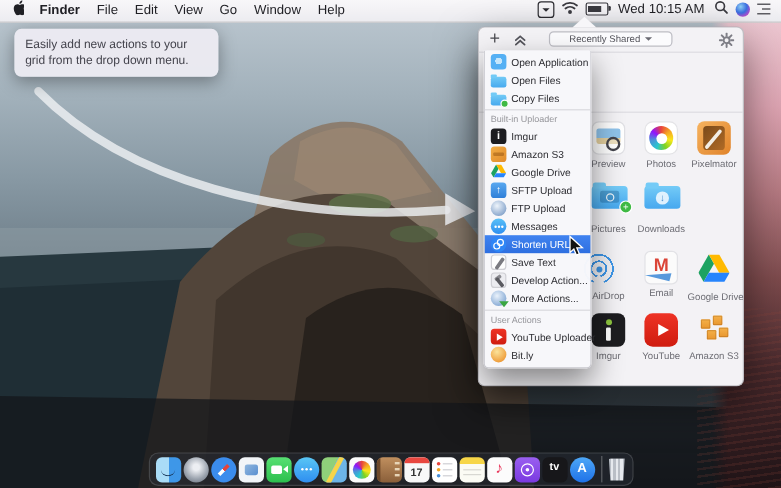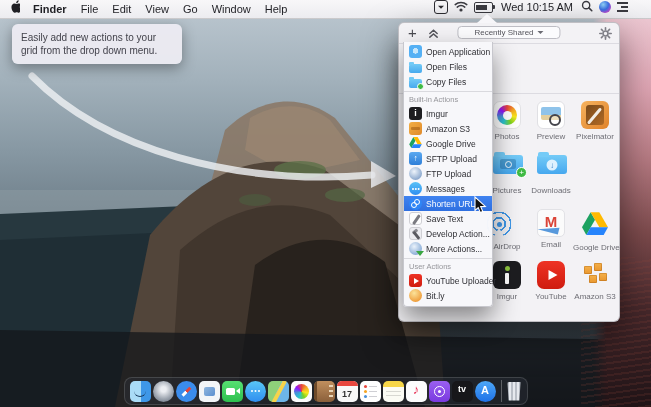--- a/index.html
+++ b/index.html
@@ -12,21 +12,21 @@
     background:linear-gradient(180deg,#ecc7d1 0,#dda4b2 70px,#b57a82 140px,#7c4a4c 215px,#46282b 290px,#1f1316 100%);
     -webkit-mask-image:linear-gradient(90deg,transparent,#000 14px);mask-image:linear-gradient(90deg,transparent,#000 14px)}
   .wood{position:absolute;right:0;bottom:0;width:70px;height:150px;z-index:1;opacity:.5;
     background:repeating-linear-gradient(172deg,rgba(150,70,58,.35) 0 2px,rgba(0,0,0,0) 2px 6px)}
   
   .menubar{position:absolute;left:0;top:0;width:651px;height:18px;z-index:40;display:flex;align-items:flex-start;
     background:linear-gradient(#f8f7f9,#ececf0);border-bottom:1px solid rgba(0,0,0,.18);font-size:11px;color:#1f1f24}
   .menubar .apple{margin:0 6px 0 9px;display:flex}
   .mitem{padding:0 7px;line-height:18px}
   .mitem.bold{font-weight:bold}
-  .mb-right{margin-left:auto;display:flex;align-items:center;gap:6px;padding-right:21px}
+  .mb-right{margin-left:auto;display:flex;align-items:center;gap:6px;padding-right:7px}
   .dz-mb{width:12px;height:12px;border:1.6px solid #2b2b30;border-radius:3px;position:relative}
   .dz-mb::after{content:"";position:absolute;left:50%;top:50%;transform:translate(-50%,-40%);
     border:3.2px solid transparent;border-top-color:#2b2b30;border-bottom:none}
   .batt{width:17px;height:9px;border:1px solid #3a3a40;border-radius:2px;position:relative;display:flex;align-items:center}
   .batt i{display:block;margin:1px;height:5px;width:11px;background:#3a3a40}
   .batt::after{content:"";position:absolute;right:-3px;top:2px;width:2px;height:4px;background:#3a3a40;border-radius:0 1px 1px 0}
   .clock{font-size:11px;padding:0 2px}
   .siri{width:12px;height:12px;border-radius:50%;background:radial-gradient(circle at 35% 30%,#8fd0f5,#3a6fe0 45%,#a84fd0 72%,#e0549a)}
   .nc{display:flex;flex-direction:column;gap:2.5px;margin-right:2px}
   .nc i{display:block;width:11px;height:1.6px;background:#3a3a40}
@@ -282,26 +282,26 @@
               <line x1="7" y1="17" x2="4.5" y2="19.5"></line>
             </g>
           </svg>
       </span>
     </div>
     <div class="recents-sep"></div>
 
     <div class="grid">
       <div class="grow" style="top:0">
         <div class="gcell">
+          <div class="gic preview"></div>
+          <div class="glbl">Preview</div>
+        </div>
+        <div class="gcell">
           <div class="gic photos"></div>
           <div class="glbl">Photos</div>
-        </div>
-        <div class="gcell">
-          <div class="gic preview"></div>
-          <div class="glbl">Preview</div>
         </div>
         <div class="gcell">
           <div class="gic pixelmator"></div>
           <div class="glbl">Pixelmator</div>
         </div>
       </div>
       <div class="grow" style="top:48px">
         <div class="gcell">
           <div class="gic">
             <div class="folder">
@@ -369,21 +369,21 @@
     </div>
     <div class="drow">
       <span class="mi mi-folder"></span>
       <span>Open Files</span>
     </div>
     <div class="drow">
       <span class="mi mi-folder mi-copy"></span>
       <span>Copy Files</span>
     </div>
     <div class="dsep"></div>
-    <div class="dsec">Built-in Actions</div>
+    <div class="dsec">Built-in Uploader</div>
     <div class="drow">
       <span class="mi mi-imgur"></span>
       <span>Imgur</span>
     </div>
     <div class="drow">
       <span class="mi mi-s3"></span>
       <span>Amazon S3</span>
     </div>
     <div class="drow">
       <span class="mi mi-gd">

